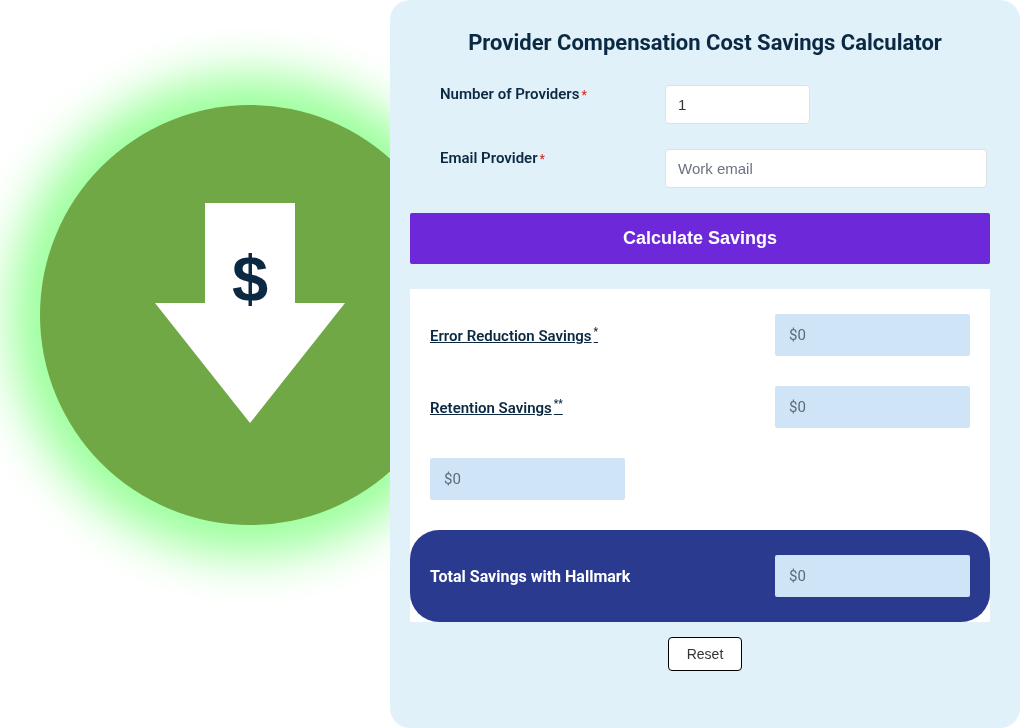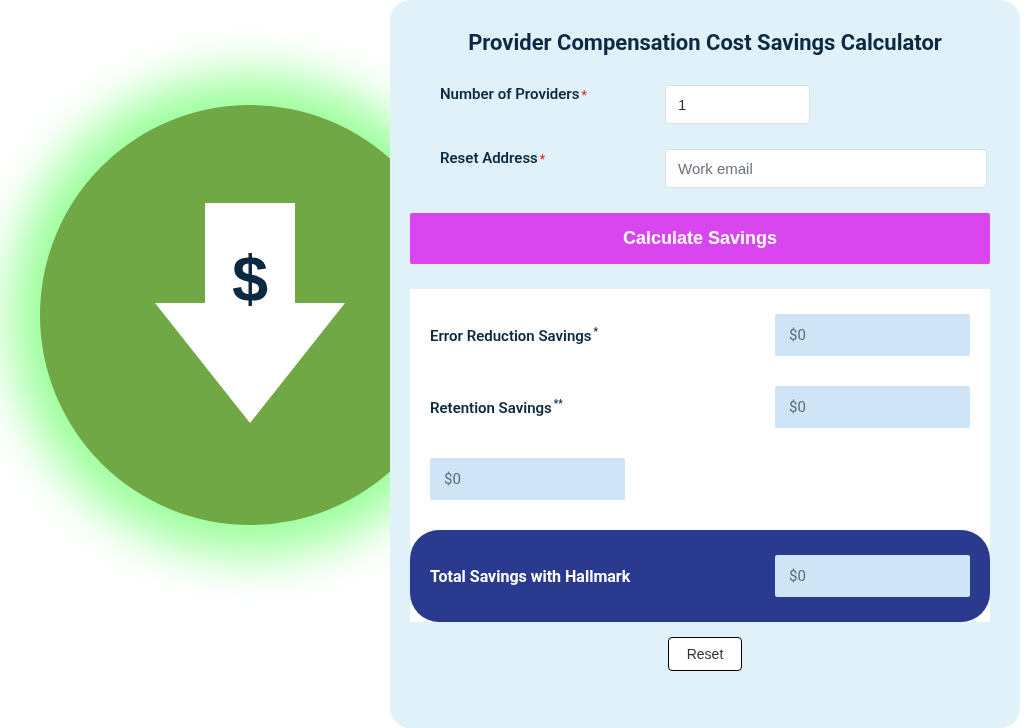--- a/index.html
+++ b/index.html
@@ -71,21 +71,21 @@
     }
     
     .input-small { width: 145px; }
     .input-wide { width: 322px; }
     .input-field::placeholder { color: #6b7280; }
     
     .calc-btn {
       display: block;
       width: calc(100% + 10px);
       margin-left: -10px;
-      background: #d946ef;
+      background: #6d28d9;
       color: #fff;
       border: none;
       padding: 15px;
       font-size: 18px;
       font-weight: 600;
       border-radius: 2px;
       cursor: pointer;
       margin-bottom: 25px;
     }
     
@@ -100,20 +100,21 @@
       display: flex;
       align-items: center;
       margin-bottom: 30px;
     }
     
     .result-label {
       flex: 1;
       font-size: 15px;
       font-weight: 600;
       color: #0b2942;
+      text-decoration: underline;
     }
     
     .asterisk-sup { font-size: 10px; vertical-align: super; margin-left: 2px; }
     
     .result-value {
       width: 195px;
       background: #cfe5f7;
       padding: 12px 14px;
       font-size: 15px;
       color: #5a6b7a;
@@ -165,21 +166,21 @@
 
   <div class="input-row">
     <div class="input-label">
       <span>Number of Providers</span><span class="required-star">*</span>
     </div>
     <input type="text" class="input-field input-small" value="1" style="">
   </div>
 
   <div class="input-row">
     <div class="input-label">
-      <span>Reset Address</span><span class="required-star">*</span>
+      <span>Email Provider</span><span class="required-star">*</span>
     </div>
     <input type="text" class="input-field input-wide" placeholder="Work email" style="">
   </div>
 
   <button class="calc-btn">Calculate Savings</button>
 
   <div class="results-block">
     <div class="result-row">
       <div class="result-label">
         <span>Error Reduction Savings</span><span class="asterisk-sup">*</span>

